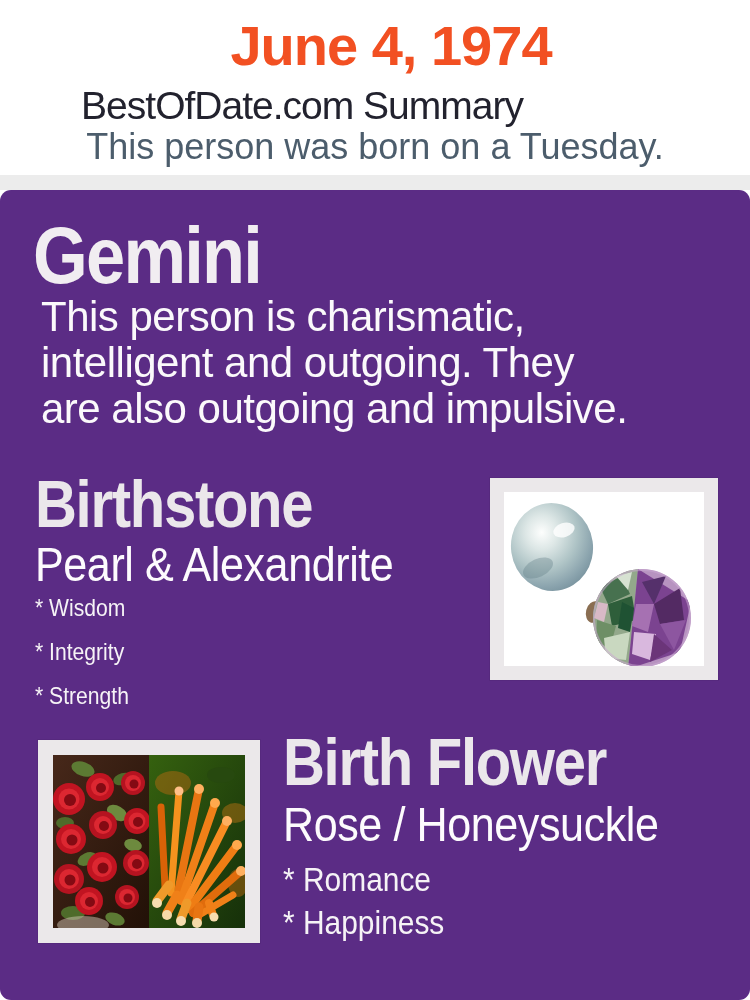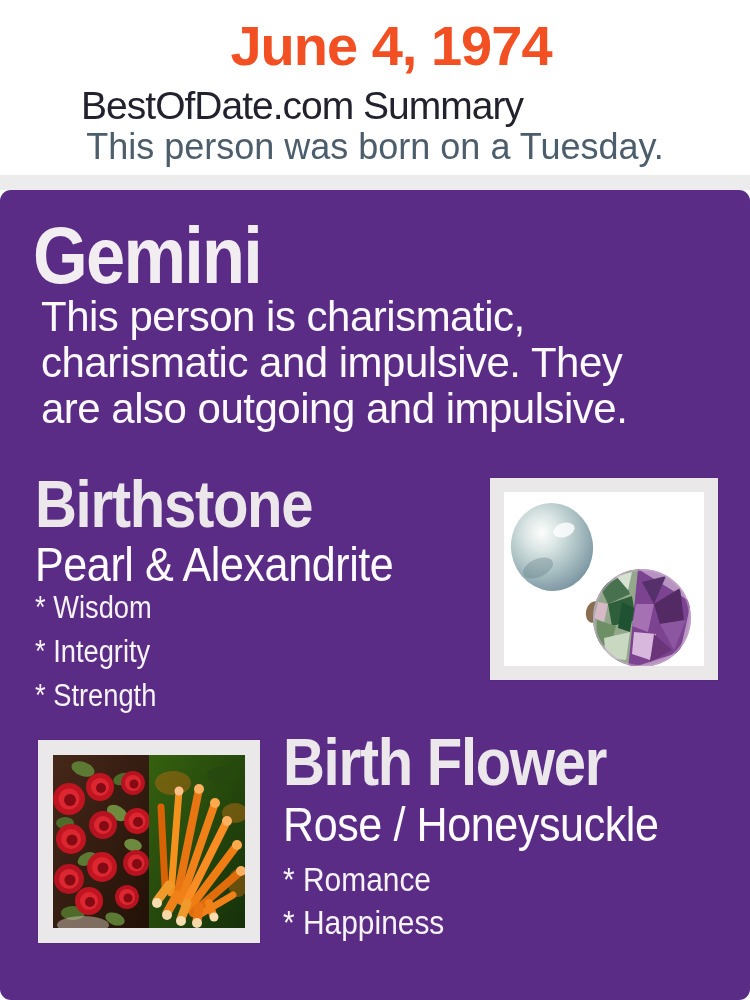--- a/index.html
+++ b/index.html
@@ -78,21 +78,21 @@
   .section-sub {
     font-size: 49px; line-height: 52px;
     letter-spacing: -0.5px;
     color: #FDFBFD;
   }
   .trait-list { color: #F6F3F6; }
   .trait-list .trait { display: block; }
 
   .birthstone-title { left: 35px; top: 282px; }
   .birthstone-sub   { left: 35px; top: 348px; }
-  .birthstone-traits { left: 35px; top: 396px; font-size: 31px; line-height: 44px; }
+  .birthstone-traits { left: 35px; top: 396px; font-size: 24px; line-height: 44px; }
 
   .flower-title  { left: 283px; top: 540px; }
   .flower-sub    { left: 283px; top: 608px; }
   .flower-traits { left: 283px; top: 668px; font-size: 34px; line-height: 43px; }
 
   
   .photo-frame {
     background: #EBE8EA;
     box-shadow: 0 0 0 1px rgba(0,0,0,0.05);
   }
@@ -108,21 +108,21 @@
   <div class="abs date-title">June 4, 1974</div>
   <div class="abs site-summary">BestOfDate.com Summary</div>
   <div class="abs weekday-note">This person was born on a Tuesday.</div>
   <div class="abs divider-band"></div>
 
   <div class="abs purple-section">
 
     <div class="abs zodiac-sign cond">Gemini</div>
     <div class="abs zodiac-desc">
       <span class="trait" style="display:block">This person is charismatic,</span>
-      <span class="trait" style="display:block">charismatic and impulsive. They</span>
+      <span class="trait" style="display:block">intelligent and outgoing. They</span>
       <span class="trait" style="display:block">are also outgoing and impulsive.</span>
     </div>
 
     <div class="abs section-title birthstone-title cond">Birthstone</div>
     <div class="abs section-sub birthstone-sub cond">Pearl &amp; Alexandrite</div>
     <div class="abs trait-list birthstone-traits">
       <span class="trait cond">* Wisdom</span>
       <span class="trait cond">* Integrity</span>
       <span class="trait cond">* Strength</span>
     </div>

